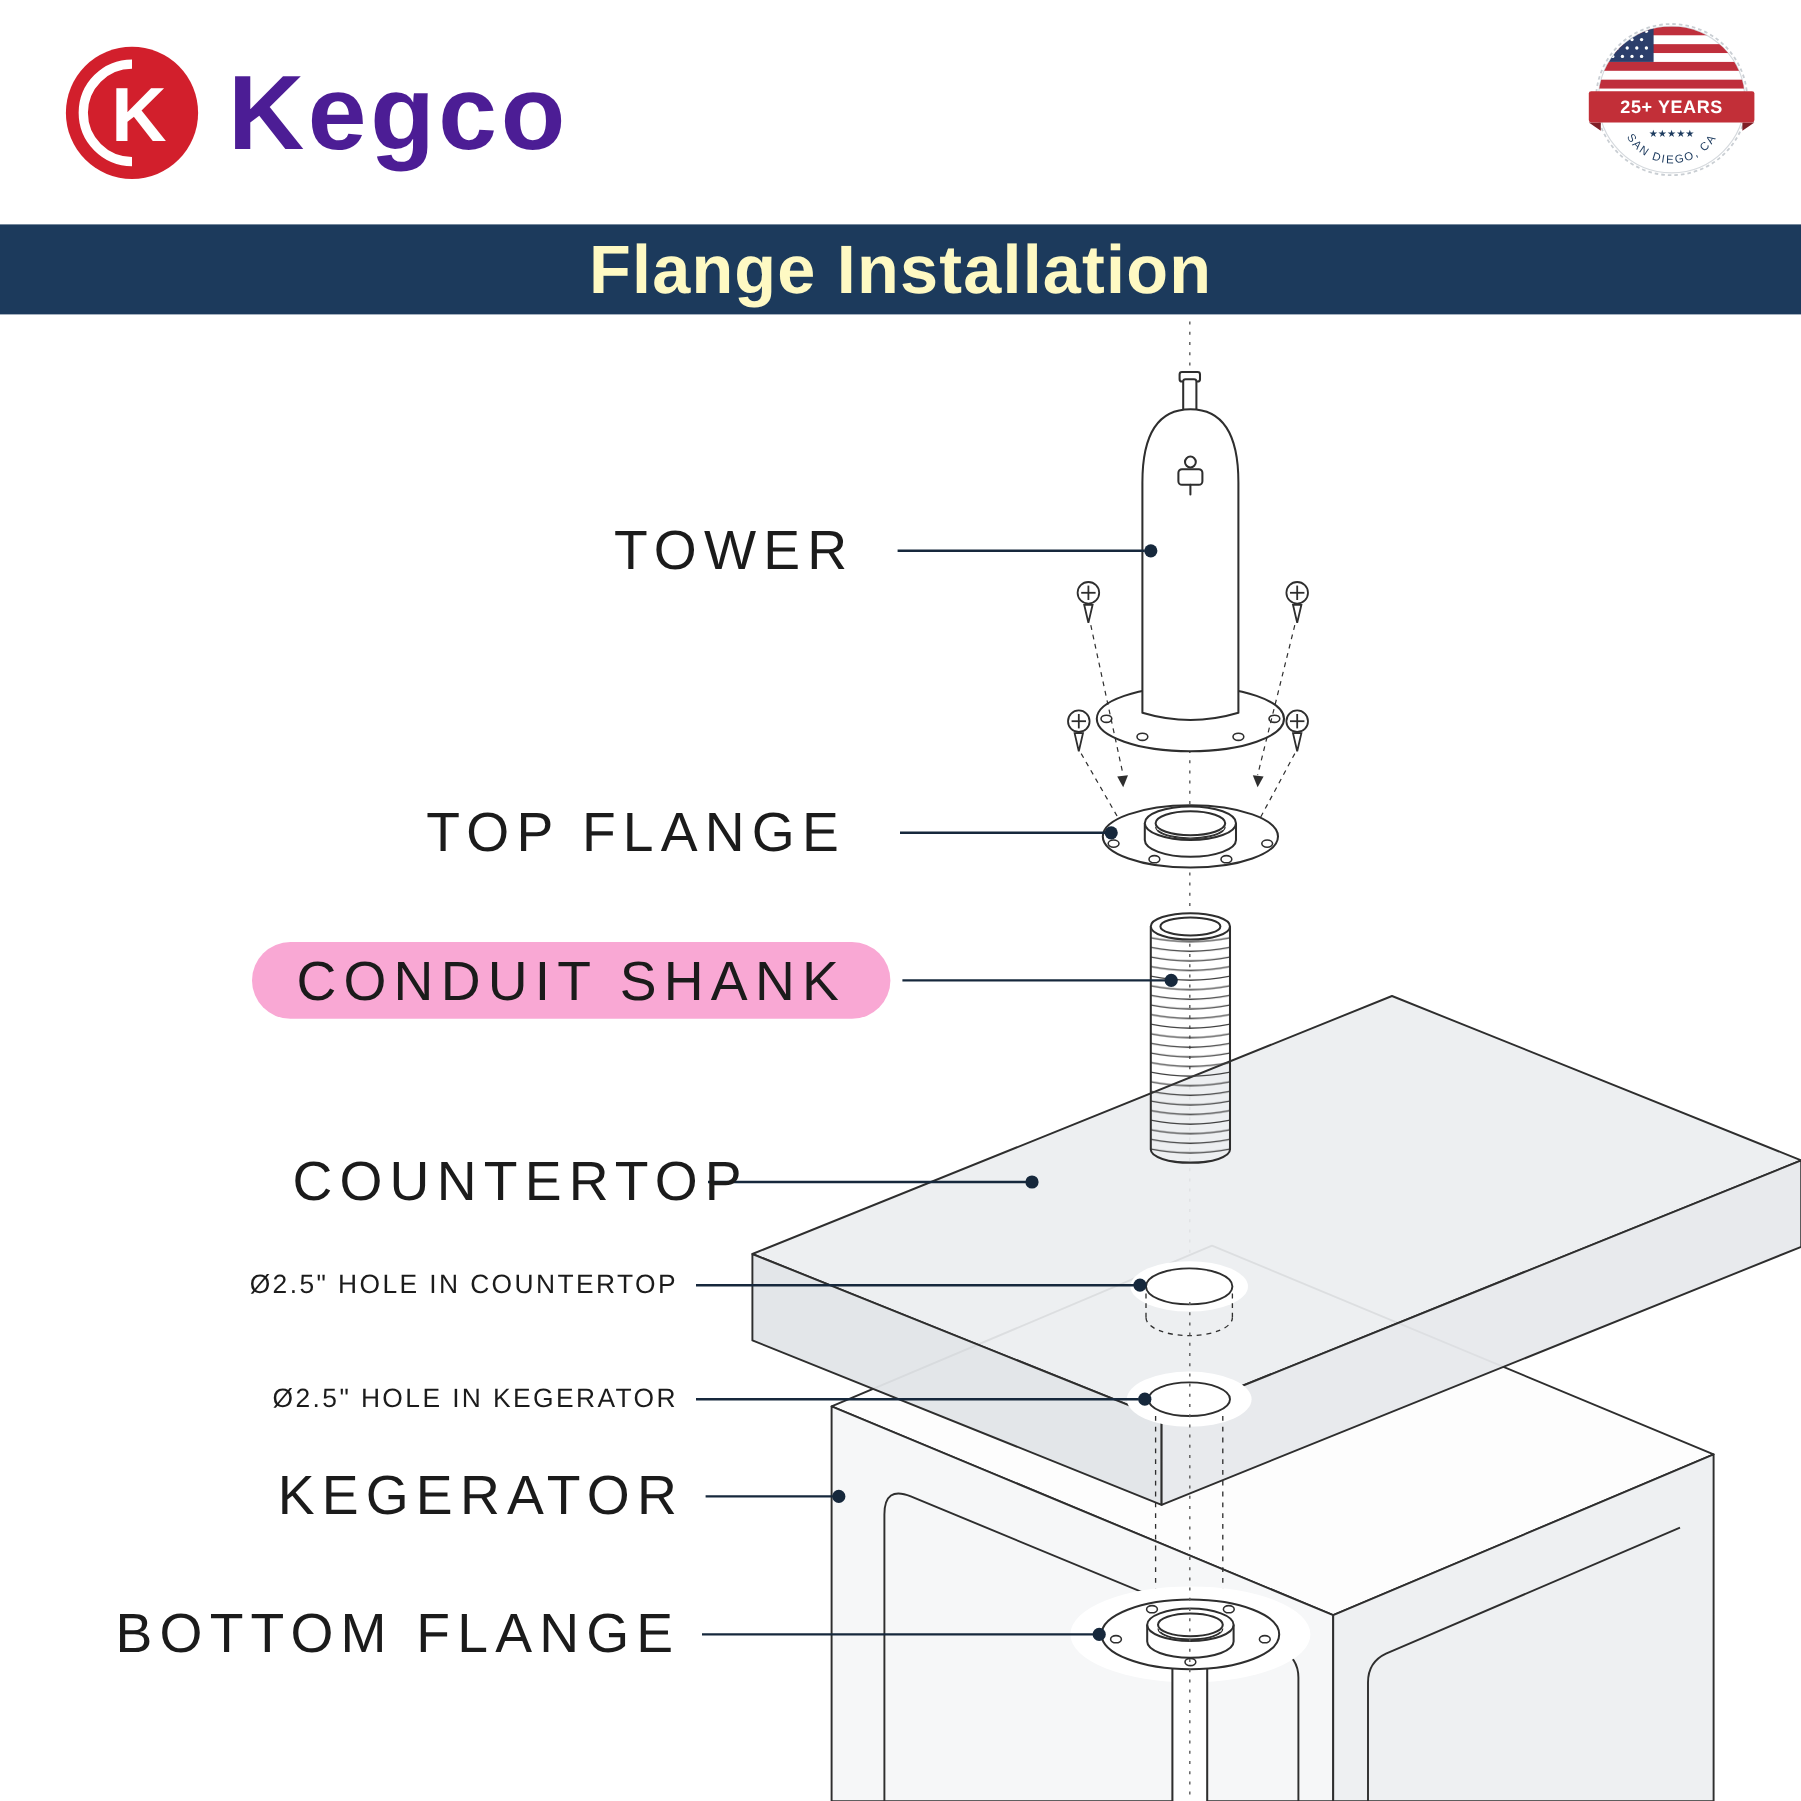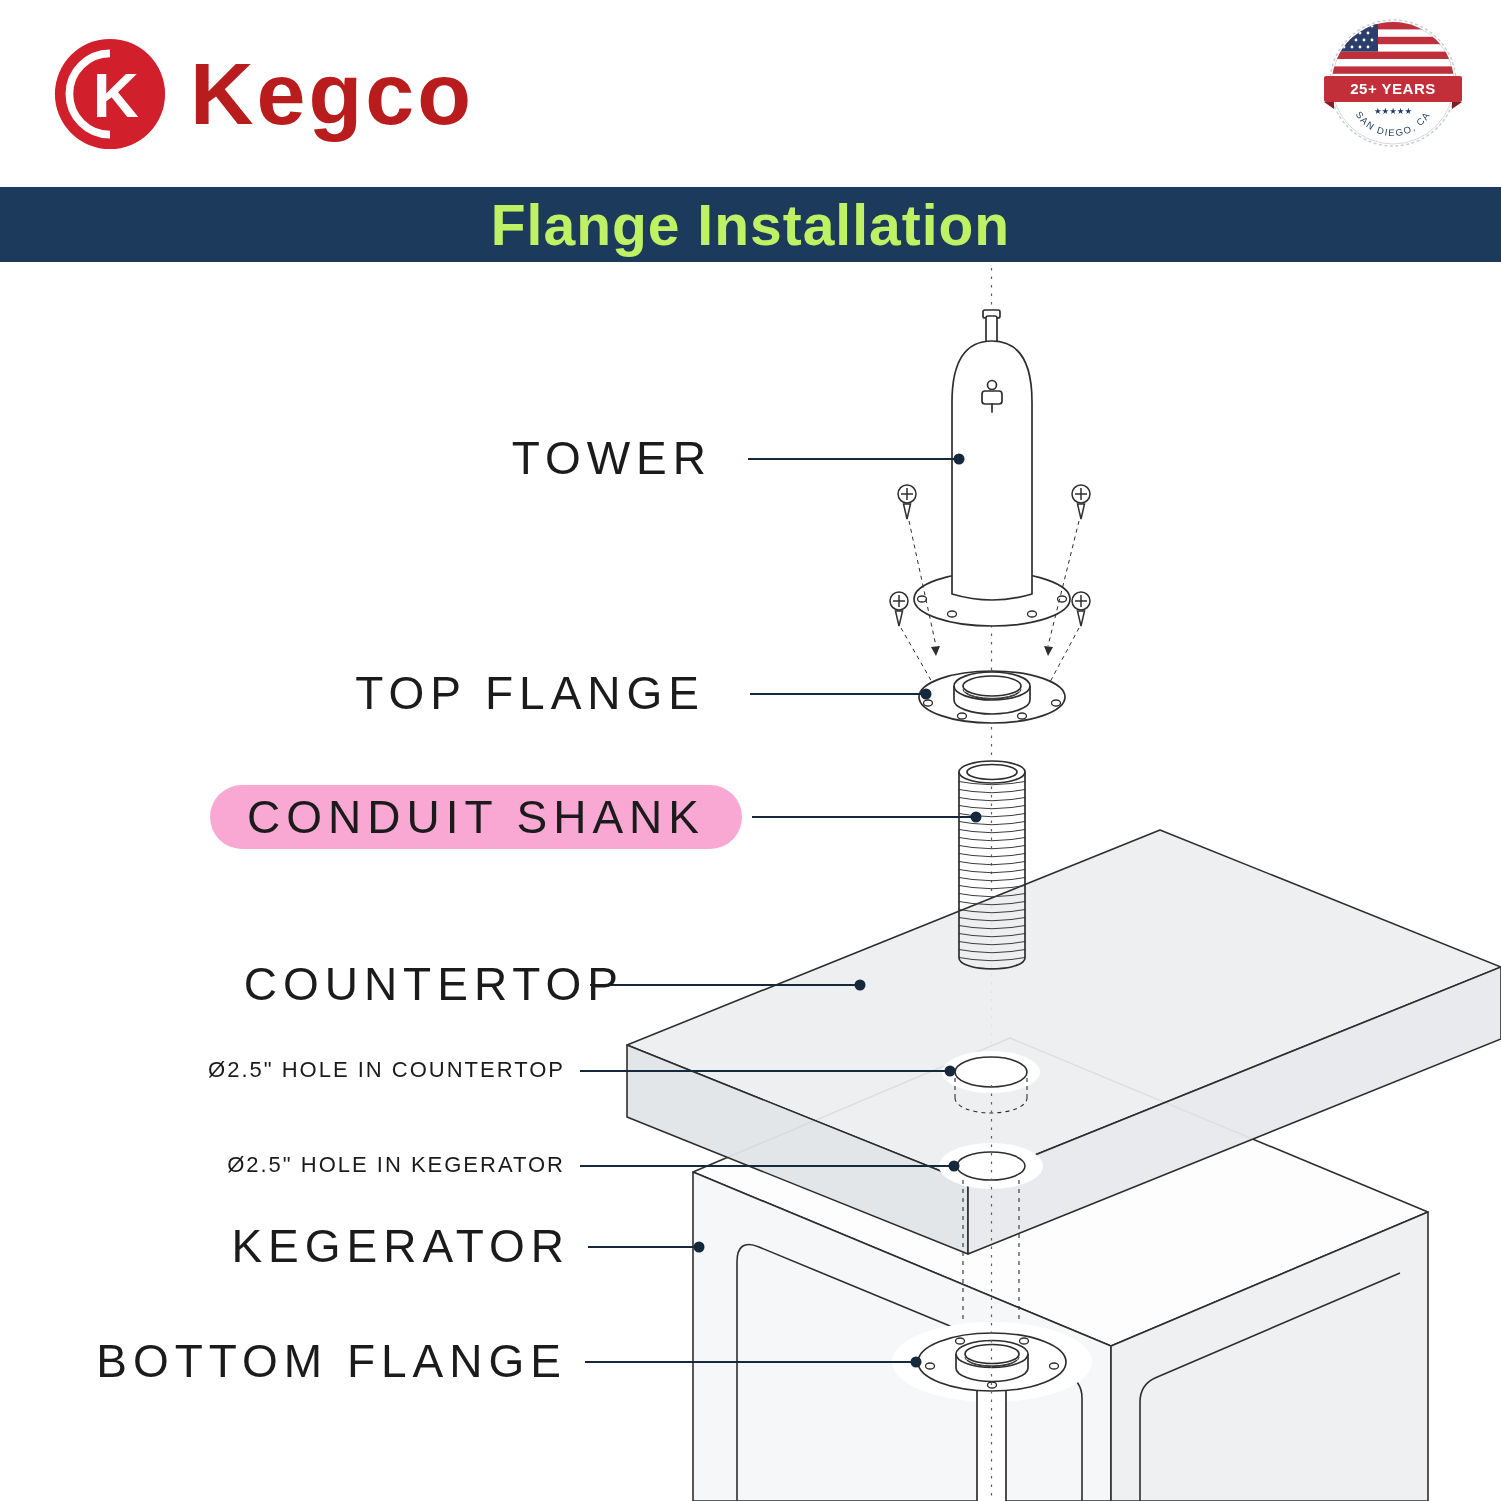--- a/index.html
+++ b/index.html
@@ -1,26 +1,26 @@
 <!DOCTYPE html>
 <html><head>
 <meta charset="utf-8">
 <style>
   html,body{margin:0;padding:0;background:#fff;}
   .page{position:relative;width:1501px;height:1501px;background:#fff;overflow:hidden;
         font-family:"Liberation Sans",sans-serif;color:#1b1b1b;}
 
   
   .logo{position:absolute;left:52px;top:36px;display:flex;align-items:center;gap:22px;}
-  .logo-text{font-size:88px;font-weight:700;color:#b91c1c;letter-spacing:3px;line-height:1;}
+  .logo-text{font-size:88px;font-weight:700;color:#4c1d95;letter-spacing:3px;line-height:1;}
   .badge{position:absolute;left:1318px;top:10px;}
 
   .title-bar{position:absolute;left:0;top:187px;width:1501px;height:75px;background:#1c3a5c;
              display:flex;align-items:center;justify-content:center;}
-  .title-bar h1{margin:0;color:#bef264;font-size:57px;font-weight:700;letter-spacing:1px;}
+  .title-bar h1{margin:0;color:#fef9c3;font-size:57px;font-weight:700;letter-spacing:1px;}
 
   
   .diagram-svg{position:absolute;left:0;top:0;width:1501px;height:1501px;}
   .label{position:absolute;transform:translateY(-52%);white-space:nowrap;color:#1b1b1b;}
   .lg{font-size:46px;letter-spacing:6px;}
   .sm{font-size:22px;letter-spacing:2px;}
   .pill{position:absolute;left:210px;top:785px;width:532px;height:64px;border-radius:32px;
         background:#f9a8d4;display:flex;align-items:center;justify-content:center;}
   .pill .lg{position:static;transform:none;}
 </style>

